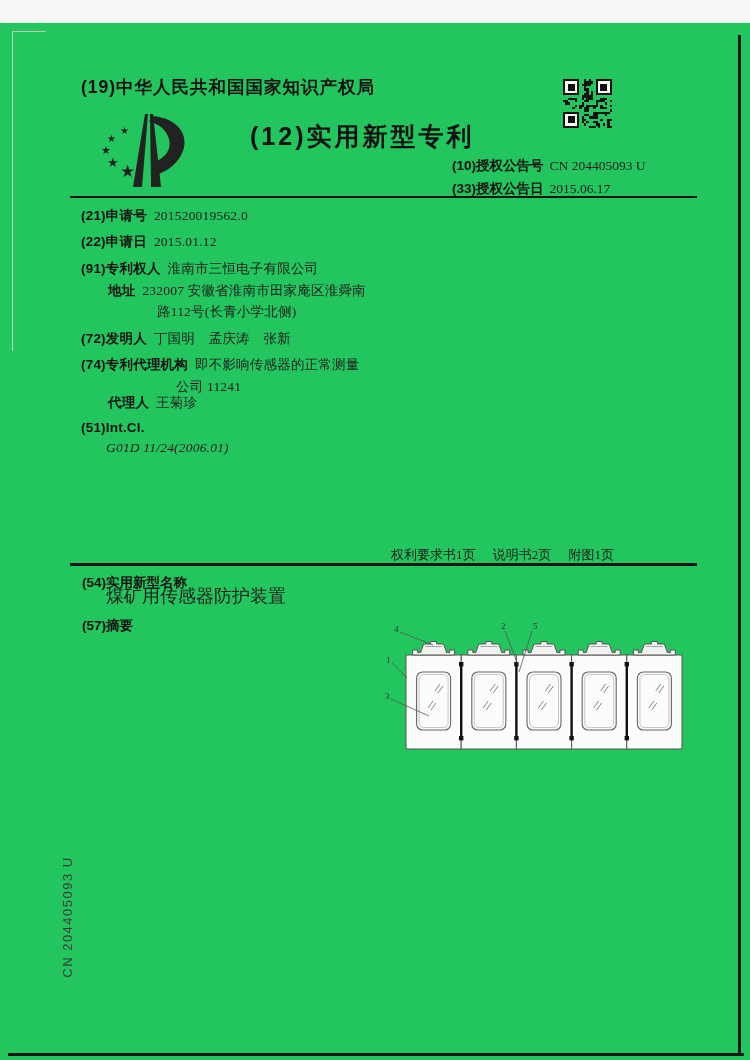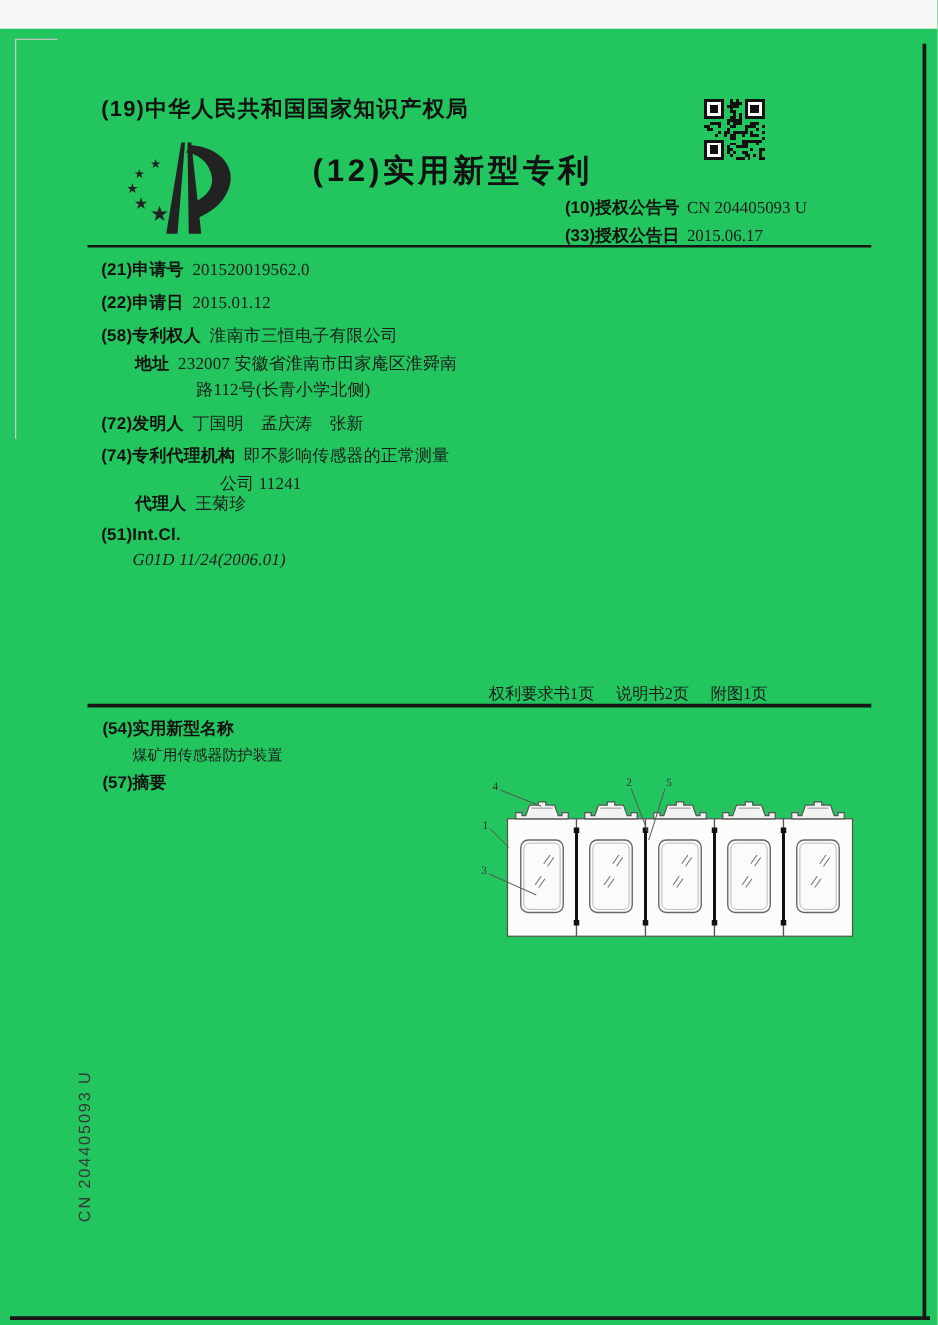--- a/index.html
+++ b/index.html
@@ -199,21 +199,21 @@
 
   <div class="rule" style="left:70px;top:173px;width:627px;height:2px;"></div>
 
   <div class="abs biblio-line" style="left:81px;top:184px;">
     <span class="lbl">(21)申请号</span><span class="val">201520019562.0</span>
   </div>
   <div class="abs biblio-line" style="left:81px;top:210px;">
     <span class="lbl">(22)申请日</span><span class="val">2015.01.12</span>
   </div>
   <div class="abs biblio-line" style="left:81px;top:237px;">
-    <span class="lbl">(58)专利权人</span><span class="val">淮南市三恒电子有限公司</span>
+    <span class="lbl">(91)专利权人</span><span class="val">淮南市三恒电子有限公司</span>
   </div>
   <div class="abs biblio-line" style="left:108px;top:259px;">
     <span class="lbl">地址</span><span class="val">232007 安徽省淮南市田家庵区淮舜南</span>
   </div>
   <div class="abs biblio-line" style="left:157px;top:280px;">
     <span class="val">路112号(长青小学北侧)</span>
   </div>
   <div class="abs biblio-line" style="left:81px;top:307px;">
     <span class="lbl">(72)发明人</span><span class="val">丁国明　孟庆涛　张新</span>
   </div>
@@ -235,21 +235,21 @@
 
   <div class="abs pages-info" style="left:330px;top:523px;width:284px;">
     <span>权利要求书1页</span>
     <span>说明书2页</span>
     <span>附图1页</span>
   </div>
 
   <div class="rule" style="left:70px;top:540px;width:627px;height:2.5px;"></div>
 
   <div class="abs sec-label lbl" style="left:82px;top:551px;">(54)实用新型名称</div>
-  <div class="abs val" style="left:106px;top:573px;font-size:12px;">煤矿用传感器防护装置</div>
+  <div class="abs val" style="left:106px;top:561px;font-size:18px;">煤矿用传感器防护装置</div>
   <div class="abs sec-label lbl" style="left:82px;top:594px;">(57)摘要</div>
 
   <div class="abs" style="left:383px;top:594px;">
     <svg width="315" height="148" viewBox="0 0 315 148">
       <defs>
         <g id="punit">
           <rect x="0" y="0" width="55.2" height="94" fill="#fcfcfb" stroke="#555" stroke-width="1"></rect>
           <path d="M6.6 0 L6.6 -5 L11.6 -5 L11.6 -2.5 L14.6 -2.5 L17.6 -11 L24.6 -11 L24.6 -13.5 L30.6 -13.5 L30.6 -11 L37.6 -11 L40.6 -2.5 L43.6 -2.5 L43.6 -5 L48.6 -5 L48.6 0 Z" fill="#f2f2f0" stroke="#555" stroke-width="1"></path>
           <path d="M10 -7 L14 -7 M41.2 -7 L45.2 -7 M19 -8.5 L36.2 -8.5" stroke="#888" stroke-width="0.7" fill="none"></path>
           <rect x="10.6" y="17" width="34" height="58" rx="6" fill="#fbfbfa" stroke="#666" stroke-width="1.1"></rect>

